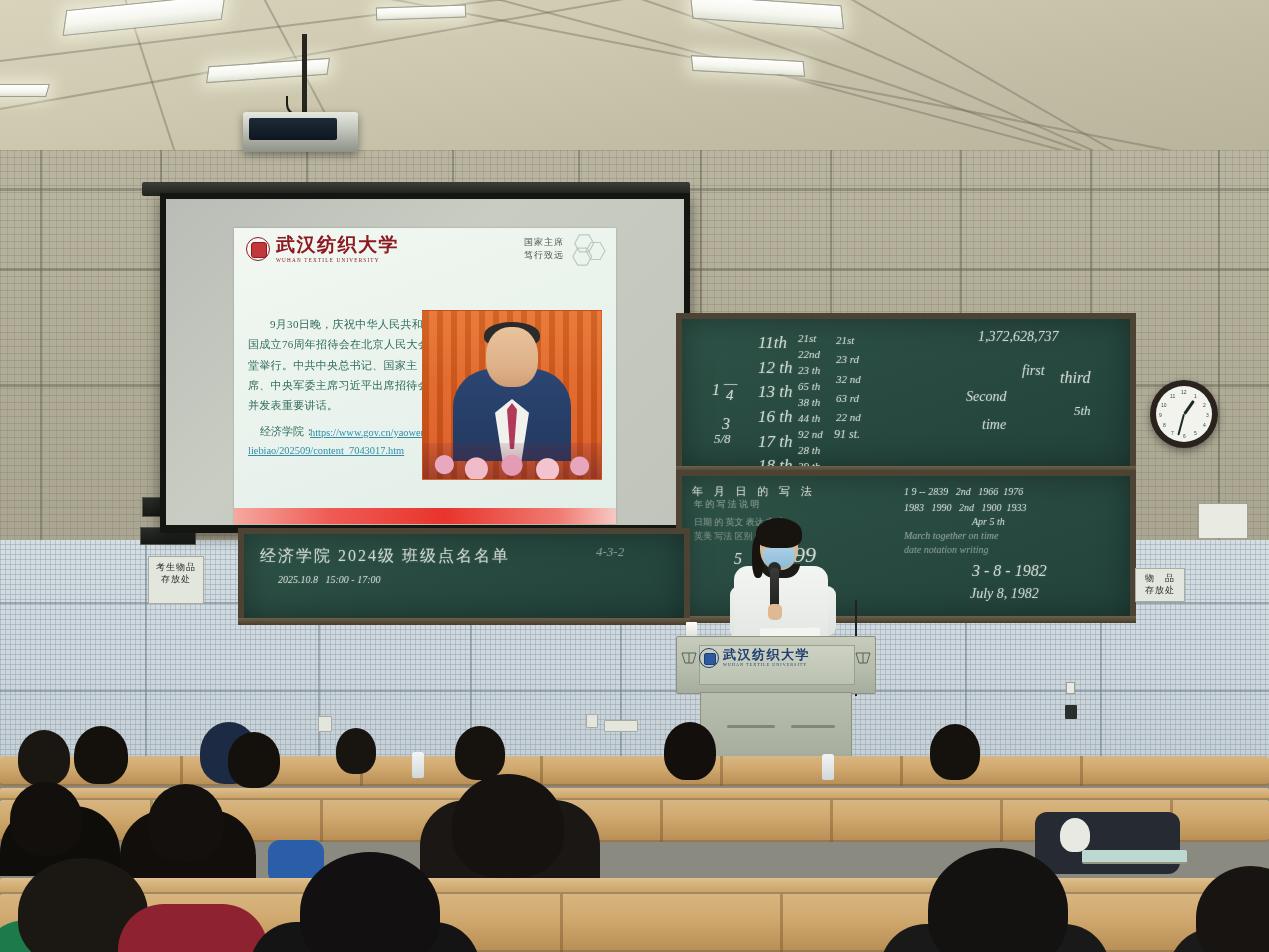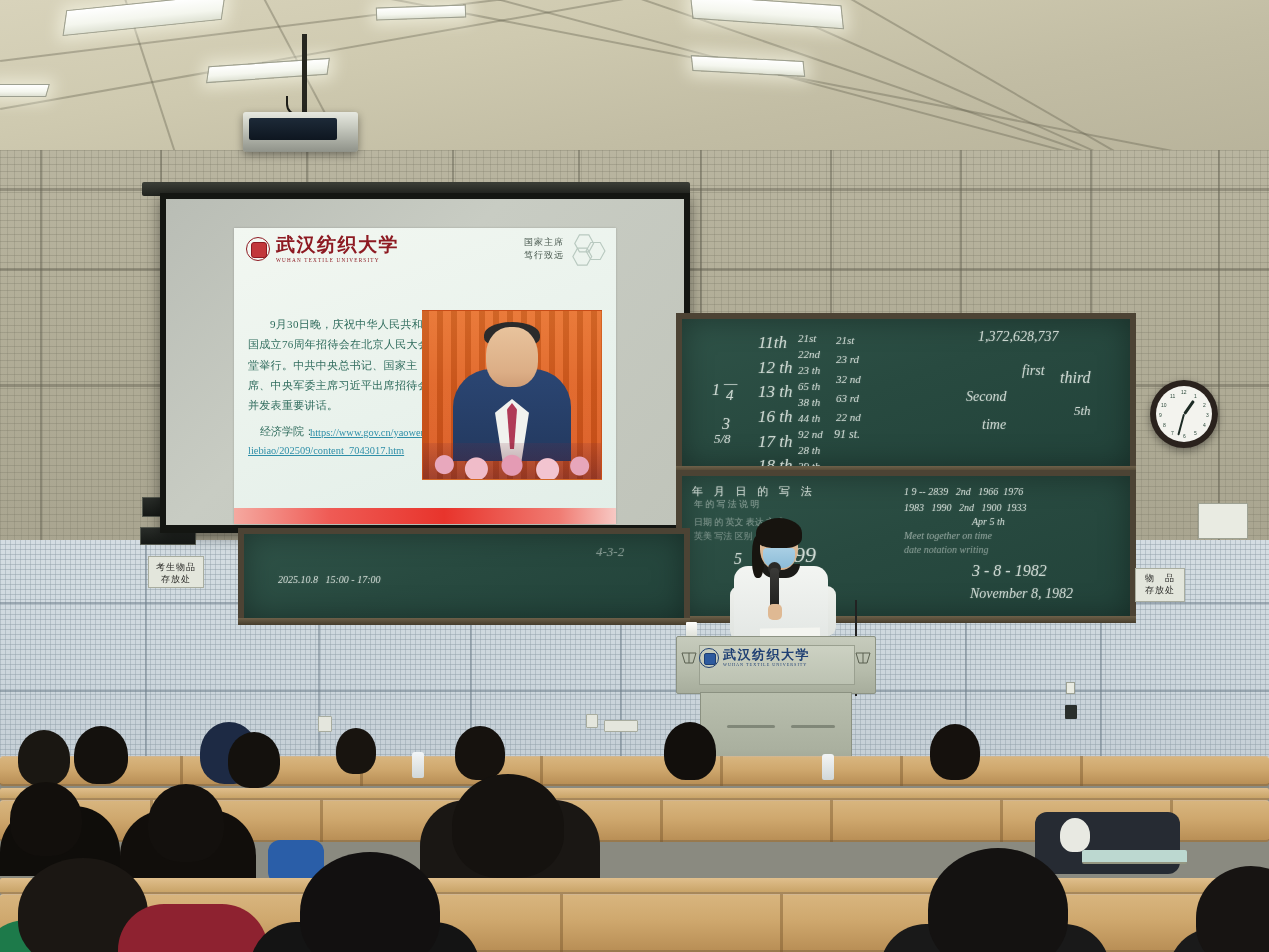--- a/index.html
+++ b/index.html
@@ -245,21 +245,21 @@
   }
 
   
   .sign {
     position: absolute;
     background: #e3e6dc; border: 1px solid #a9ad9f;
     font-family: "Liberation Serif", serif;
     color: #2b2b28; text-align: center;
     line-height: 1.35; letter-spacing: 1px;
   }
-  .sign-left  { left: 148px; top: 556px; width: 56px; height: 32px; font-size: 9px; padding-top: 4px; }
+  .sign-left  { left: 148px; top: 556px; width: 56px; height: 48px; font-size: 9px; padding-top: 4px; }
   .sign-right { left: 1135px; top: 568px; width: 50px; height: 34px; font-size: 9px; padding-top: 3px; }
 
   .wall-box {
     position: absolute; background: #e9ebe2; border: 1px solid #9ea294;
   }
   .dark-panel {
     position: absolute; background: linear-gradient(180deg,#2a2e2a,#161916);
     border: 1px solid #55594f;
   }
 
@@ -562,28 +562,29 @@
     <div class="chalk chalk-cn" style="left:10px;top:8px;font-size:11px;letter-spacing:4px;">年 月 日 的 写 法</div>
     <div class="chalk chalk-cn" style="left:12px;top:22px;font-size:9px;opacity:.55;">年 的 写 法 说 明</div>
     <div class="chalk chalk-cn" style="left:12px;top:40px;font-size:9px;opacity:.5;">日期 的 英文 表达 方式</div>
     <div class="chalk chalk-cn" style="left:12px;top:54px;font-size:9px;opacity:.45;">英美 写法 区别</div>
     <div class="chalk" style="left:52px;top:74px;font-size:16px;">5</div>
     <div class="chalk" style="left:90px;top:66px;font-size:22px;">9999</div>
 
     <div class="chalk" style="left:222px;top:10px;font-size:10px;">1 9 -- 2839   2nd   1966  1976</div>
     <div class="chalk" style="left:222px;top:26px;font-size:10px;">1983   1990   2nd   1900  1933</div>
     <div class="chalk" style="left:290px;top:40px;font-size:10px;">Apr 5 th</div>
-    <div class="chalk" style="left:222px;top:54px;font-size:10px;opacity:.6;">Meet together on time</div>
+    <div class="chalk" style="left:222px;top:54px;font-size:10px;opacity:.6;">March together on time</div>
     <div class="chalk" style="left:222px;top:68px;font-size:10px;opacity:.55;">date notation writing</div>
     <div class="chalk" style="left:290px;top:86px;font-size:16px;">3 - 8 - 1982</div>
-    <div class="chalk" style="left:288px;top:110px;font-size:14px;">November 8, 1982</div>
+    <div class="chalk" style="left:288px;top:110px;font-size:14px;">July 8, 1982</div>
   </div>
   <div class="board-rail" style="left:676px;top:616px;width:460px;"></div>
 
   <div class="board board-left">
+    <div class="chalk chalk-cn" style="left:16px;top:12px;font-size:16px;letter-spacing:2px;">经济学院 2024级 班级点名名单</div>
     <div class="chalk" style="left:34px;top:40px;font-size:10px;">2025.10.8   15:00 - 17:00</div>
     <div class="chalk" style="left:352px;top:10px;font-size:13px;opacity:.55;">4-3-2</div>
   </div>
   <div class="board-rail" style="left:238px;top:618px;width:452px;"></div>
 
   <div class="clock">
     <div class="clock-face">
       <div class="clock-tick" style="left:25px;top:3px;">12</div>
       <div class="clock-tick" style="left:38px;top:7px;">1</div>
       <div class="clock-tick" style="left:47px;top:16px;">2</div>

